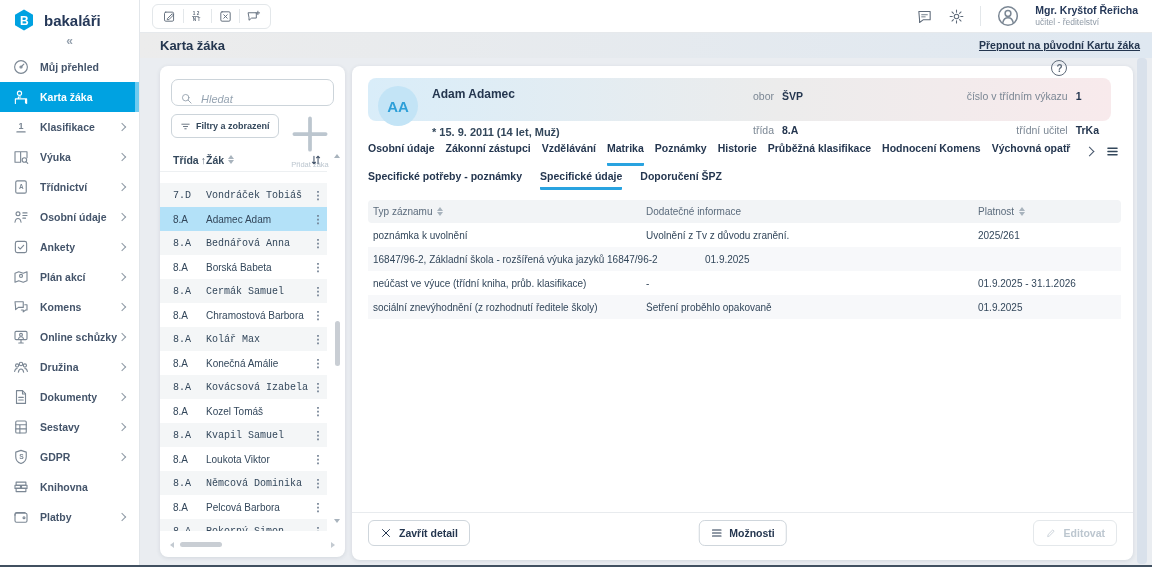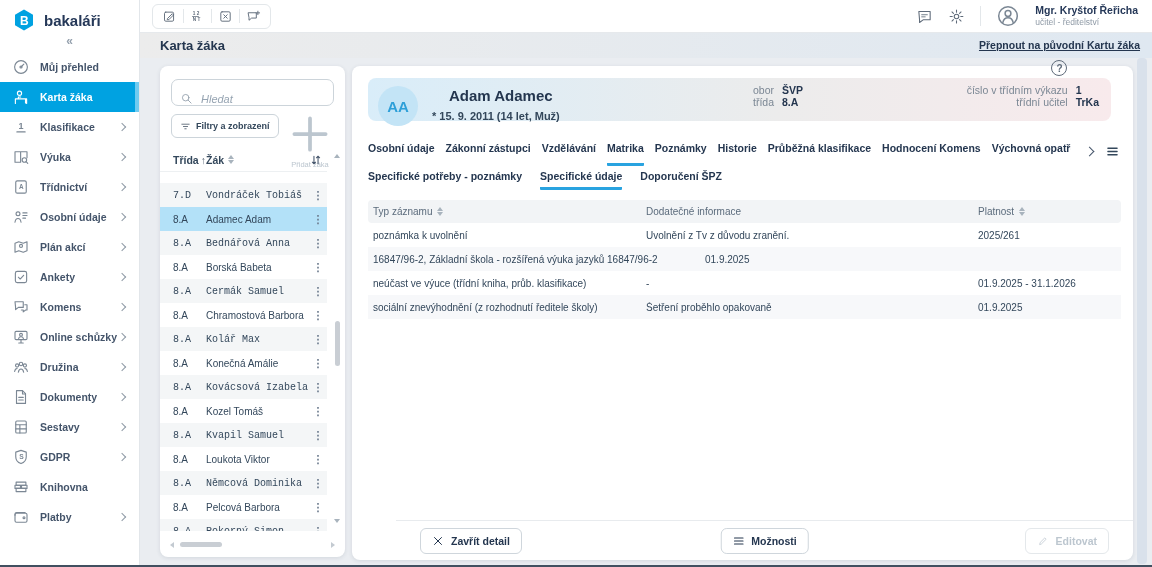--- a/index.html
+++ b/index.html
@@ -75,44 +75,44 @@
   .v-thumb{position:absolute;right:5px;top:255px;width:5px;height:45px;background:#c9ced4;border-radius:3px;}
   .h-scroll{position:absolute;left:10px;right:10px;bottom:8px;height:9px;display:flex;align-items:center;}
   .t-left{width:0;height:0;border-top:3px solid transparent;border-bottom:3px solid transparent;border-right:4px solid #c3cad1;}
   .t-right{width:0;height:0;border-top:3px solid transparent;border-bottom:3px solid transparent;border-left:4px solid #c3cad1;margin-left:auto;}
   .h-thumb{width:42px;height:5px;background:#c9ced4;border-radius:3px;margin-left:6px;}
 
   
   .detail-card{position:absolute;left:352px;top:66px;width:781px;height:494px;background:#fff;border-radius:8px;box-shadow:0 1px 4px rgba(40,60,80,.12);z-index:3;}
   .stu-head{position:absolute;left:16px;top:12px;right:22px;height:43px;border-radius:8px;background:linear-gradient(90deg,#d9edf9 0%,#ececec 55%,#f8eaec 100%);}
   .stu-avatar{position:absolute;left:10px;top:8px;width:40px;height:40px;border-radius:50%;background:#c3e4f6;color:#2d9fd8;font-weight:bold;font-size:15px;display:flex;align-items:center;justify-content:center;}
-  .stu-name{position:absolute;left:81px;top:9px;font-size:15px;font-weight:bold;color:#24364f;}
-  .stu-birth{position:absolute;left:64px;top:32px;font-size:11px;font-weight:bold;color:#33475b;}
-  .info-grid{position:absolute;top:6px;display:grid;grid-template-columns:auto auto;gap:0 8px;align-items:center;}
+  .stu-name{position:absolute;left:64px;top:9px;font-size:12px;font-weight:bold;color:#24364f;}
+  .stu-birth{position:absolute;left:64px;top:48px;font-size:11px;font-weight:bold;color:#33475b;}
+  .info-grid{position:absolute;top:12px;display:grid;grid-template-columns:auto auto;gap:22px 8px;align-items:center;}
   .info-grid .i-lbl{font-size:10.5px;color:#7b8794;text-align:right;}
   .info-grid .i-val{font-size:10.5px;font-weight:bold;color:#24364f;}
   .info-left{left:385px;}
   .info-right{right:12px;}
   .tabs{position:absolute;left:16px;top:76px;right:62px;height:24px;display:flex;gap:11px;overflow:hidden;}
   .tab{font-size:10.5px;font-weight:bold;color:#24364f;padding-bottom:5px;white-space:nowrap;border-bottom:3px solid transparent;cursor:pointer;}
   .tab.active,.subtab.active{border-bottom:3px solid #29a3e0;border-radius:0 0 1px 1px;}
   .tabs-chev{position:absolute;right:40px;top:82px;width:7px;height:7px;border-top:1.7px solid #44546a;border-right:1.7px solid #44546a;transform:rotate(45deg);cursor:pointer;}
   .tabs-menu{position:absolute;right:13px;top:79px;width:15px;height:13px;color:#33475b;background:none;border:none;padding:0;}
   .subtabs{position:absolute;left:16px;top:104px;display:flex;gap:18px;}
   .subtab{font-size:10.5px;font-weight:bold;color:#24364f;padding-bottom:5px;white-space:nowrap;border-bottom:3px solid transparent;cursor:pointer;}
   .dtable{position:absolute;left:16px;top:134px;right:12px;}
   .thead{display:flex;height:23px;background:#f2f4f6;border-radius:4px;align-items:center;font-size:10px;color:#5b6b7c;}
   .th{display:flex;align-items:center;gap:5px;padding-left:5px;}
   .td{padding-left:5px;white-space:nowrap;overflow:hidden;}
   .c1{width:273px;flex:none;}
   .c2{width:332px;flex:none;}
   .c3{flex:1;}
   .trow{display:flex;height:24px;align-items:center;font-size:10px;color:#33475b;cursor:pointer;}
   .trow.stripe2{background:#f7f8fa;}
-  .dfoot{position:absolute;left:0;right:0;bottom:0;height:40px;border-top:1px solid #e8ebee;display:flex;align-items:center;padding:0 24px;margin-left:44px;}
+  .dfoot{position:absolute;left:0;right:0;bottom:8px;height:40px;border-top:1px solid #e8ebee;display:flex;align-items:center;padding:0 16px;}
   .btn{display:inline-flex;align-items:center;gap:7px;height:26px;padding:0 11px;border:1px solid #cfd6dc;border-radius:6px;background:#fff;font-size:10.5px;font-weight:bold;color:#24364f;}
   .btn svg{width:12px;height:12px;}
   .btn-center{position:absolute;left:50%;transform:translateX(-50%);}
   .btn-edit{margin-left:auto;color:#bcc6cf;border-color:#e4e8eb;cursor:default;}
   
   .win-scroll{position:absolute;right:5px;top:58px;width:10px;bottom:3px;background:#d9e1eb;border-radius:4px;z-index:2;}
   .win-bottom{position:absolute;left:0;right:0;bottom:0;height:2px;background:#415060;z-index:9;}
 </style>
 </head>
 <body>
@@ -186,35 +186,35 @@
             <path d="M4 19c.4-3.3 2-5 4-5s3.6 1.7 4 5"></path>
             <path d="M14.5 6.5H20M14.5 10H20M14.5 13.5h3.5"></path>
           </svg>
         </span>
         <span class="s-lbl">Osobní údaje</span>
         <span class="chev"></span>
       </div>
       <div class="side-item">
         <span class="s-icon">
           <svg viewBox="0 0 24 24" width="100%" height="100%" fill="none" stroke="currentColor" stroke-width="1.5" stroke-linecap="round" stroke-linejoin="round">
+            <rect x="4.5" y="4.5" width="15" height="15" rx="2.5"></rect>
+            <path d="M8.5 12.3l2.4 2.4 4.6-5"></path>
+          </svg>
+        </span>
+        <span class="s-lbl">Ankety</span>
+        <span class="chev"></span>
+      </div>
+      <div class="side-item">
+        <span class="s-icon">
+          <svg viewBox="0 0 24 24" width="100%" height="100%" fill="none" stroke="currentColor" stroke-width="1.5" stroke-linecap="round" stroke-linejoin="round">
             <path d="M4 7l5-2 6 2 5-2v12l-5 2-6-2-5 2z"></path>
             <circle cx="12" cy="10.5" r="2"></circle>
           </svg>
         </span>
         <span class="s-lbl">Plán akcí</span>
-        <span class="chev"></span>
-      </div>
-      <div class="side-item">
-        <span class="s-icon">
-          <svg viewBox="0 0 24 24" width="100%" height="100%" fill="none" stroke="currentColor" stroke-width="1.5" stroke-linecap="round" stroke-linejoin="round">
-            <rect x="4.5" y="4.5" width="15" height="15" rx="2.5"></rect>
-            <path d="M8.5 12.3l2.4 2.4 4.6-5"></path>
-          </svg>
-        </span>
-        <span class="s-lbl">Ankety</span>
         <span class="chev"></span>
       </div>
       <div class="side-item">
         <span class="s-icon">
           <svg viewBox="0 0 24 24" width="100%" height="100%" fill="none" stroke="currentColor" stroke-width="1.5" stroke-linecap="round" stroke-linejoin="round">
             <path d="M4 5h11v7.5H8.5L4.8 15.5V12.5z"></path>
             <path d="M17 9h3v7h-1.8L15 18.5V16h-2.5"></path>
           </svg>
         </span>
         <span class="s-lbl">Komens</span>

